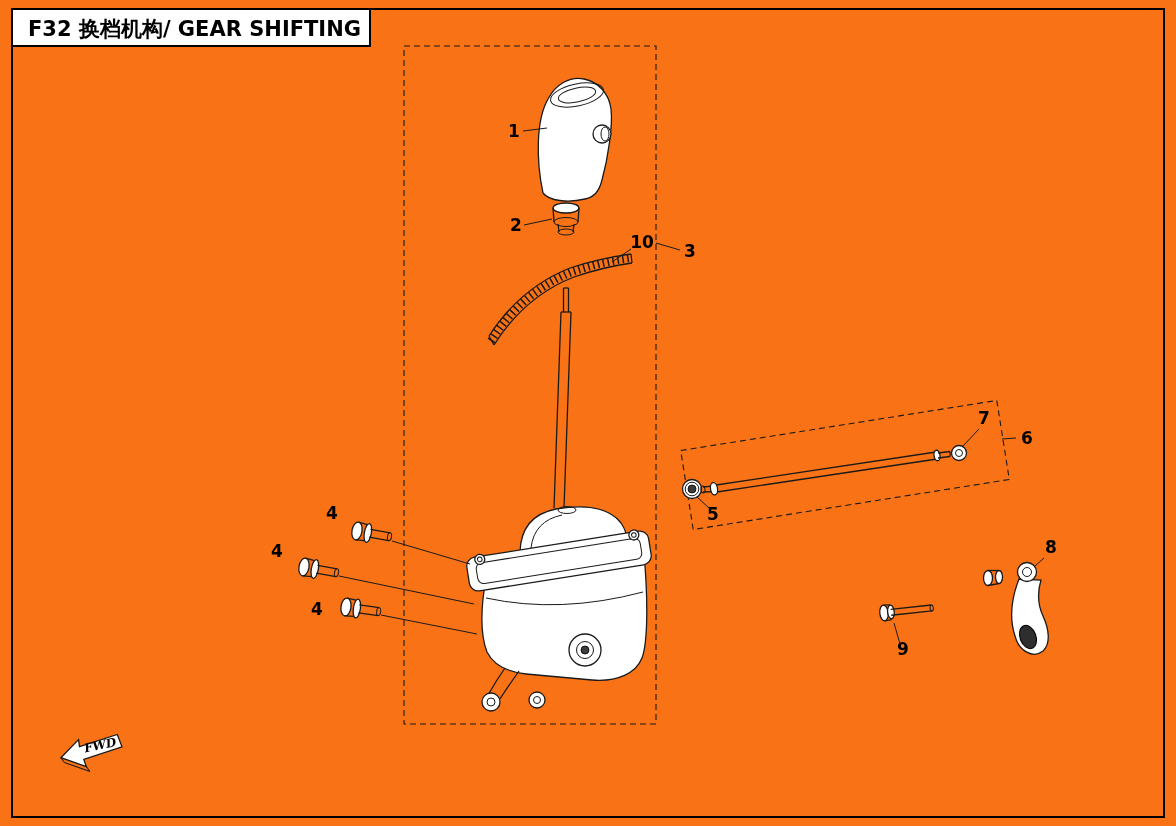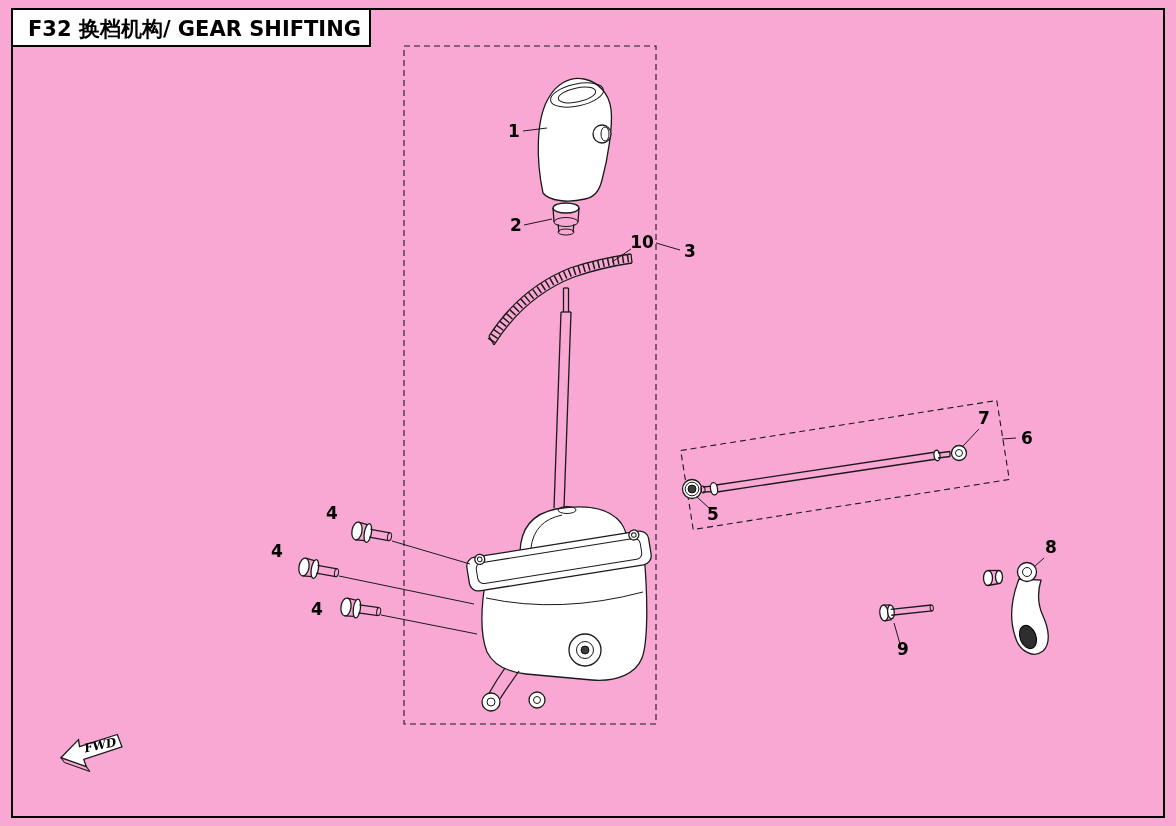--- a/index.html
+++ b/index.html
@@ -1,19 +1,19 @@
 <!DOCTYPE html>
 <html><head>
 <meta charset="utf-8">
 <style>
   html,body{margin:0;padding:0;background:#ffffff;}
   .page{
     position:relative;
     width:1176px;height:826px;
-    background:#f9a8d4;
+    background:#f97316;
     font-family:"DejaVu Sans","Liberation Sans",sans-serif;
     overflow:hidden;
   }
   svg{position:absolute;left:0;top:0;}
   .ln{stroke:#1a1a1a;stroke-width:1.3;fill:none;}
   .lnthin{stroke:#1a1a1a;stroke-width:1;fill:none;}
   .fillw{fill:#ffffff;stroke:#1a1a1a;stroke-width:1.3;}
   .callout{
     font-family:"DejaVu Sans","Liberation Sans",sans-serif;
     font-size:17px;font-weight:bold;fill:#000000;

